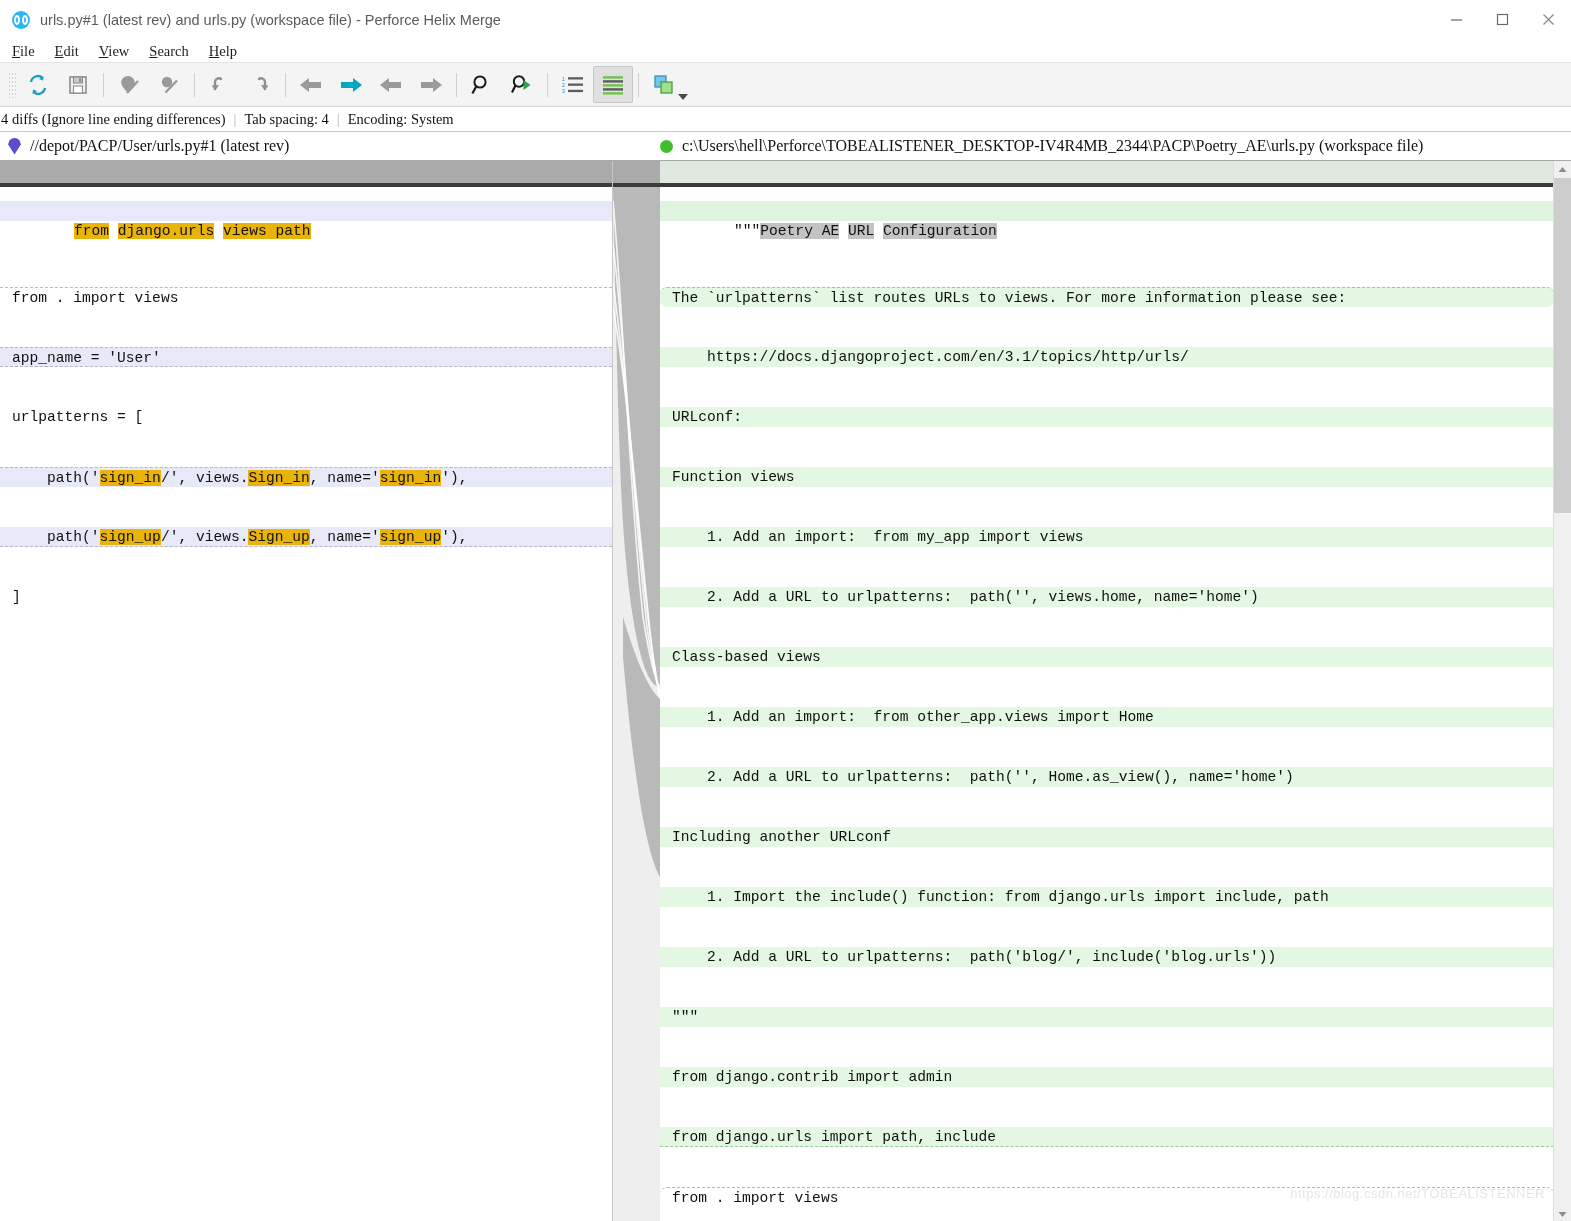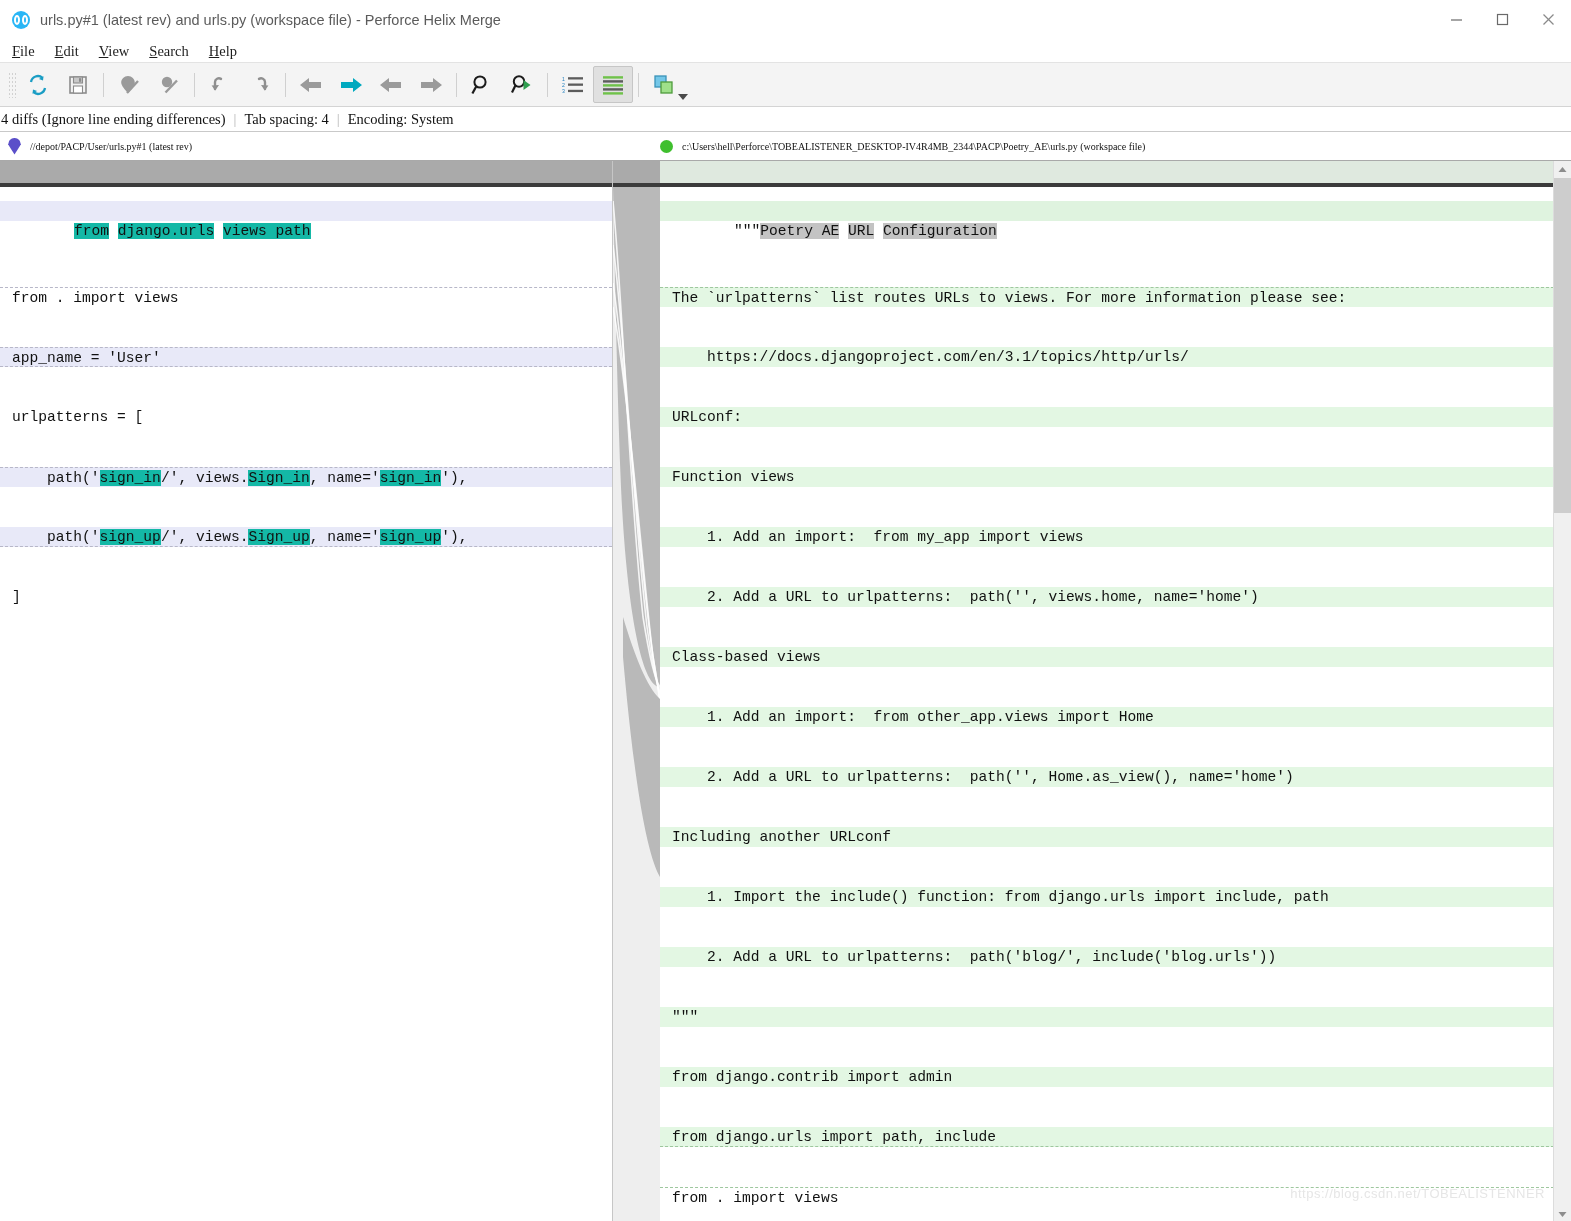--- a/index.html
+++ b/index.html
@@ -83,21 +83,21 @@
   }
   .pin.blue{
     background:#5b4fc9;
     border-radius:50% 50% 50% 50%/ 42% 42% 62% 62%;
     clip-path:polygon(50% 100%, 0 40%, 8% 14%, 30% 0, 70% 0, 92% 14%, 100% 40%);
   }
   .dot-green{
     width:13px;height:13px;border-radius:50%;background:#3fbf2e;margin-right:9px;flex:0 0 auto;
   }
   .path-text{
-    font-family:"Liberation Serif",serif;font-size:10px;color:#111;white-space:nowrap;
+    font-family:"Liberation Serif",serif;font-size:16px;color:#111;white-space:nowrap;
   }
   
   .panes{position:relative;height:1062px;background:#ffffff;}
   .pane{
     position:absolute;top:0;bottom:0;overflow:hidden;background:#ffffff;
     font-family:"Liberation Mono","DejaVu Sans Mono",monospace;
     font-size:14.6px;line-height:20px;color:#111;white-space:pre;
   }
   .pane.left{left:0;width:612px;border-right:1px solid #c6c6c6;}
   .pane.right{left:660px;right:17px;}
@@ -114,24 +114,24 @@
   .band-right{background:#dfe9df;}
   .sep-dark{position:absolute;left:0;right:0;top:22px;height:4px;background:#3b3b3b;}
   .code{position:absolute;left:0;right:0;top:26px;}
   .ln{height:20px;position:relative;padding-left:12px;box-sizing:border-box;}
   .ln.blank{height:20px;}
   
   .blk-l{background:#e8e9f8;}
   .blk-r2{background:#e3f7e3;}
   .dashed-top{border-top:1px dashed #b7b7c8;}
   .dashed-bot{border-bottom:1px dashed #b7b7c8;}
-  .dashed-top-g{border-top:1px dashed #9ec79e;}
+  .dashed-top-g{border-top:1px dashed #9ec79e;border-radius:7px;}
   .dashed-bot-g{border-bottom:1px dashed #9ec79e;}
   
-  .wl{background:#14b8a6;}
+  .wl{background:#eab308;}
   .wt{background:#c3c3c3;}
   
   .vscroll{
     position:absolute;right:0;top:0;width:17px;bottom:0;background:#f0f0f0;
     border-left:1px solid #dcdcdc;
   }
   .vs-arrow{width:17px;height:17px;display:flex;align-items:center;justify-content:center;background:#f0f0f0;}
   .vs-thumb{position:absolute;left:0;width:17px;background:#cdcdcd;}
   .watermark{
     position:absolute;right:26px;bottom:22px;

